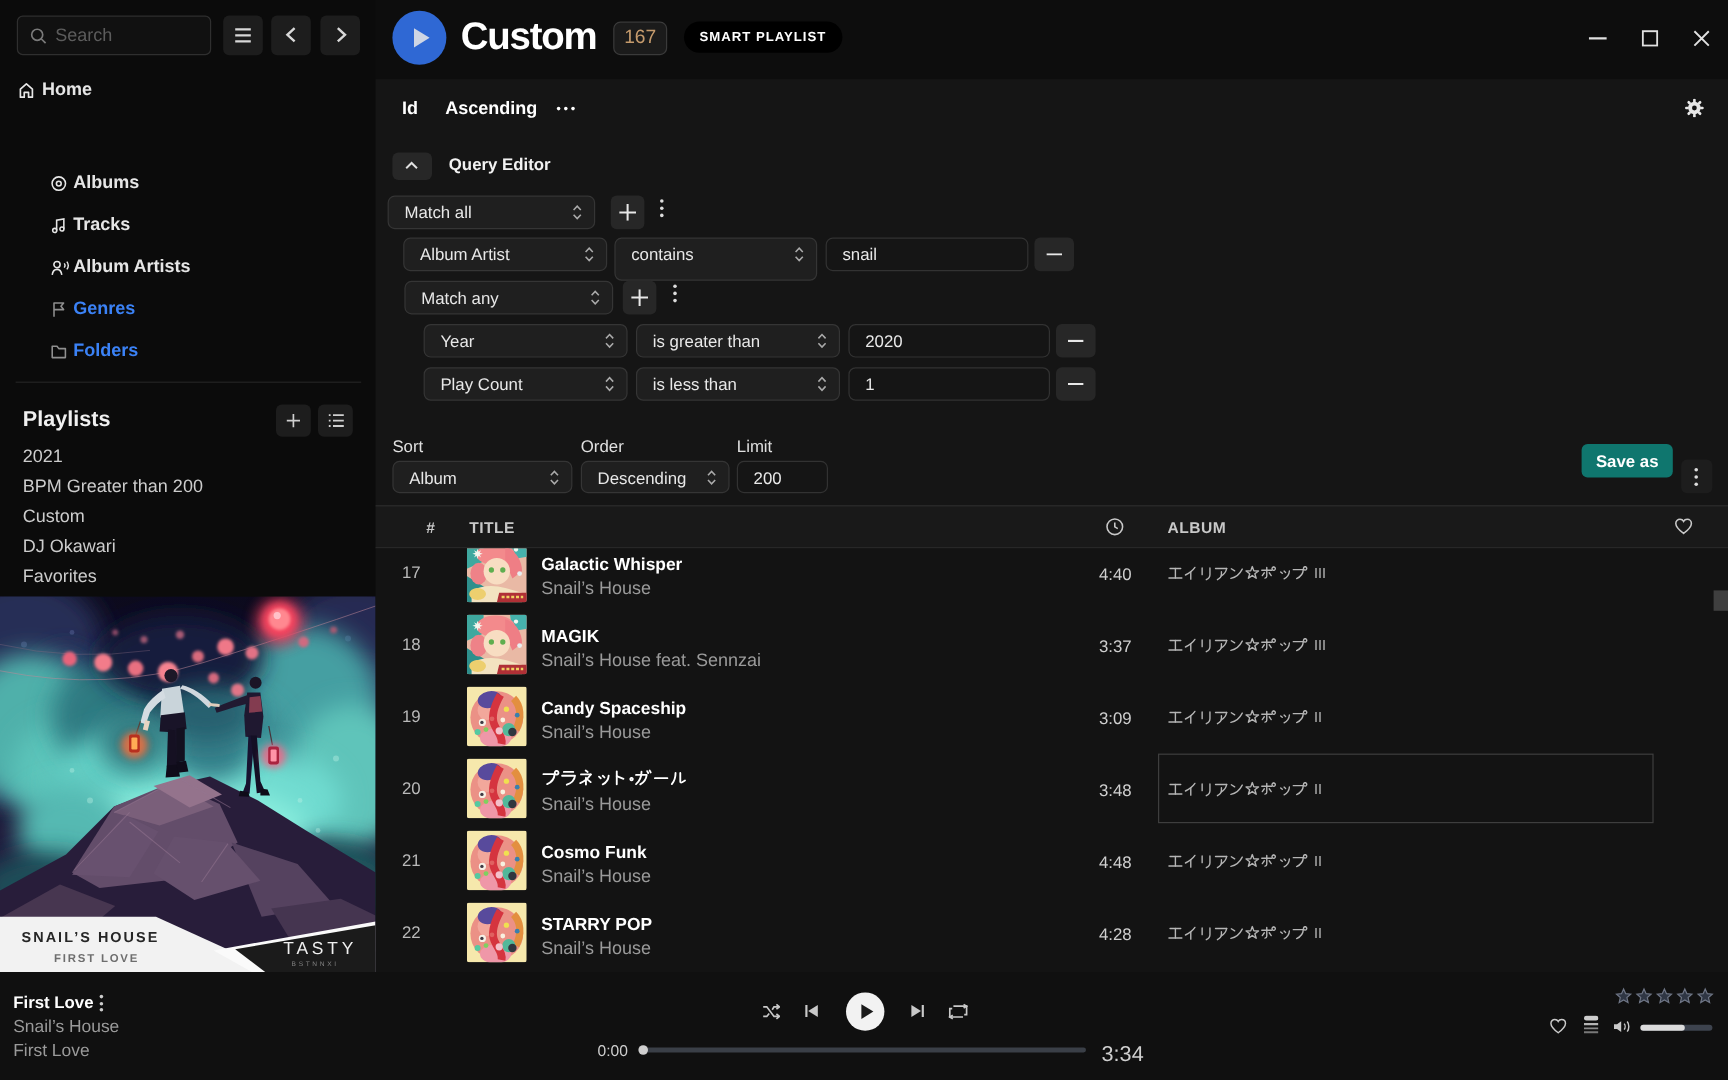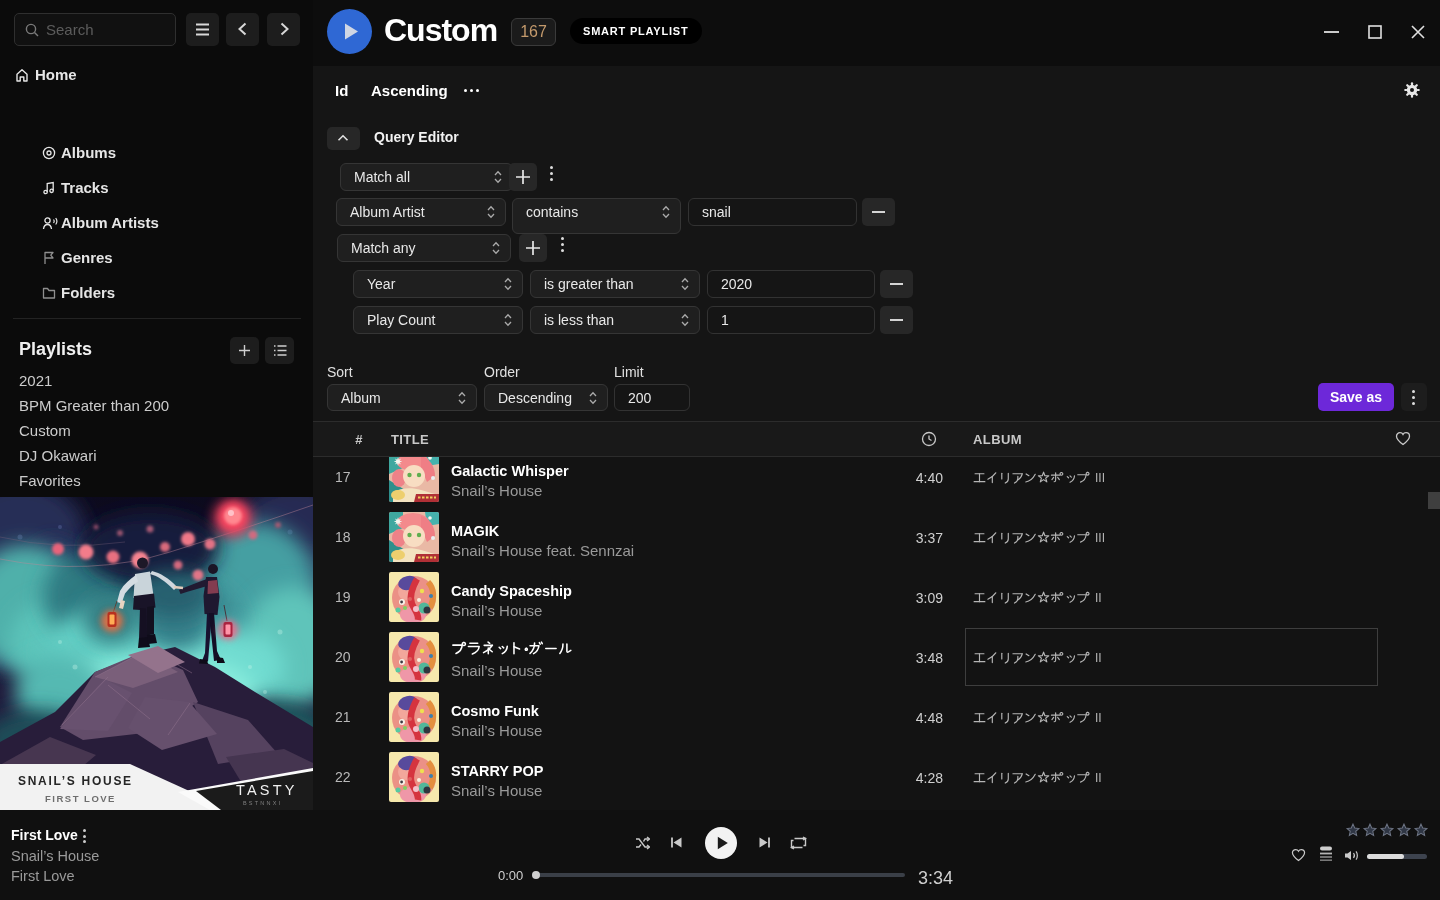--- a/index.html
+++ b/index.html
@@ -14,21 +14,21 @@
     background:#111111; border:1px solid #2f2f2f; border-radius:5px; color:#5c5c5c;
     font-size:15px; line-height:31px; padding-left:31px; }
   .sqbtn { position:absolute; top:13px; width:33px; height:33px; background:#1d1d1d;
     border-radius:5px; color:#d8d8d8; text-align:center; }
   .navrow { position:absolute; left:0; width:313px; height:24px; color:#e6e6e6;
     font-weight:bold; font-size:15px; line-height:24px; }
   .navrow .ic { position:absolute; left:15px; top:5px; }
   .navrow .lbl { position:absolute; left:35px; }
   .subrow .ic { left:42px; }
   .subrow .lbl { left:61px; }
-  .dim { color:#e5e5e5; }
+  .dim { color:#3b82f6; }
   #divider { position:absolute; left:13px; top:318px; width:288px; height:1px; background:#232323; }
   #pl-head { position:absolute; left:19px; top:339px; font-size:18px; font-weight:bold; color:#f0f0f0; }
   .plitem { position:absolute; left:19px; font-size:15px; color:#cccccc; }
 
   
   #topbar { position:absolute; left:313px; top:0; width:1127px; height:66px; background:#0d0d0d; }
   #playbtn { position:absolute; left:327px; top:9px; width:45px; height:45px; border-radius:50%;
     background:#2f68d4; }
   #title { position:absolute; left:384px; top:12px; font-size:32px; font-weight:bold; color:#ffffff;
     letter-spacing:-1px; }
@@ -324,21 +324,21 @@
       <circle cx="8" cy="8" r="2" fill="#151515"></circle>
     </svg>
 
   <div class="mini" style="left:327px;top:127px;width:33px;height:23px">
     <svg width="12" height="8" viewBox="0 0 12 8" style="margin:7px 0 0 10px">
         <path d="M1.5 6.2 6 1.8l4.5 4.4" fill="none" stroke="#e0e0e0" stroke-width="1.6"></path>
       </svg>
   </div>
   <div class="abs" style="left:374px;top:129px;color:#f2f2f2;font-weight:bold;font-size:14px">Query Editor</div>
 
-  <div class="sel" style="left:340px;top:163px;width:173px;height:28px">Match all<svg class="updown" width="8" height="14" viewBox="0 0 8 14">
+  <div class="sel" style="left:323px;top:163px;width:173px;height:28px">Match all<svg class="updown" width="8" height="14" viewBox="0 0 8 14">
         <path d="M1 5 4 1.8 7 5M1 9l3 3.2L7 9" fill="none" stroke="#aaa" stroke-width="1.3"></path>
       </svg></div>
   <div class="mini" style="left:509px;top:163px;width:28px;height:28px"><svg width="14" height="14" viewBox="0 0 14 14" style="margin:7px">
         <path d="M7 0v14M0 7h14" stroke="#e8e8e8" stroke-width="1.7"></path>
       </svg></div>
   <div class="abs" style="left:550px;top:166px;width:3px">
       <div style="width:3px;height:3px;background:#ddd;border-radius:50%;margin-bottom:3px"></div>
       <div style="width:3px;height:3px;background:#ddd;border-radius:50%;margin-bottom:3px"></div>
       <div style="width:3px;height:3px;background:#ddd;border-radius:50%"></div>
     </div>
@@ -391,21 +391,21 @@
   <div class="abs" style="left:327px;top:364px;color:#e0e0e0;font-size:14px">Sort</div>
   <div class="abs" style="left:484px;top:364px;color:#e0e0e0;font-size:14px">Order</div>
   <div class="abs" style="left:614px;top:364px;color:#e0e0e0;font-size:14px">Limit</div>
   <div class="sel" style="left:327px;top:384px;width:150px;height:27px">Album<svg class="updown" width="8" height="14" viewBox="0 0 8 14">
         <path d="M1 5 4 1.8 7 5M1 9l3 3.2L7 9" fill="none" stroke="#aaa" stroke-width="1.3"></path>
       </svg></div>
   <div class="sel" style="left:484px;top:384px;width:124px;height:27px">Descending<svg class="updown" width="8" height="14" viewBox="0 0 8 14">
         <path d="M1 5 4 1.8 7 5M1 9l3 3.2L7 9" fill="none" stroke="#aaa" stroke-width="1.3"></path>
       </svg></div>
   <div class="inp" style="left:614px;top:384px;width:76px;height:27px">200</div>
-  <div class="abs" style="left:1318px;top:383px;width:76px;height:28px;background:#6d28d9;border-radius:5px;color:#fff;font-weight:bold;font-size:14px;text-align:center;line-height:28px">Save as</div>
+  <div class="abs" style="left:1318px;top:370px;width:76px;height:28px;background:#0f766e;border-radius:5px;color:#fff;font-weight:bold;font-size:14px;text-align:center;line-height:28px">Save as</div>
   <div class="abs" style="left:1401px;top:383px;width:26px;height:28px;background:#1d1d1d;border-radius:5px"></div>
   <div class="abs" style="left:1412px;top:390px;width:3px">
       <div style="width:3px;height:3px;background:#ddd;border-radius:50%;margin-bottom:3px"></div>
       <div style="width:3px;height:3px;background:#ddd;border-radius:50%;margin-bottom:3px"></div>
       <div style="width:3px;height:3px;background:#ddd;border-radius:50%"></div>
     </div>
 
   <div id="thead">
     <div class="abs" style="left:31px;top:10px;width:30px;text-align:center">#</div>
     <div class="abs" style="left:78px;top:10px">TITLE</div>

